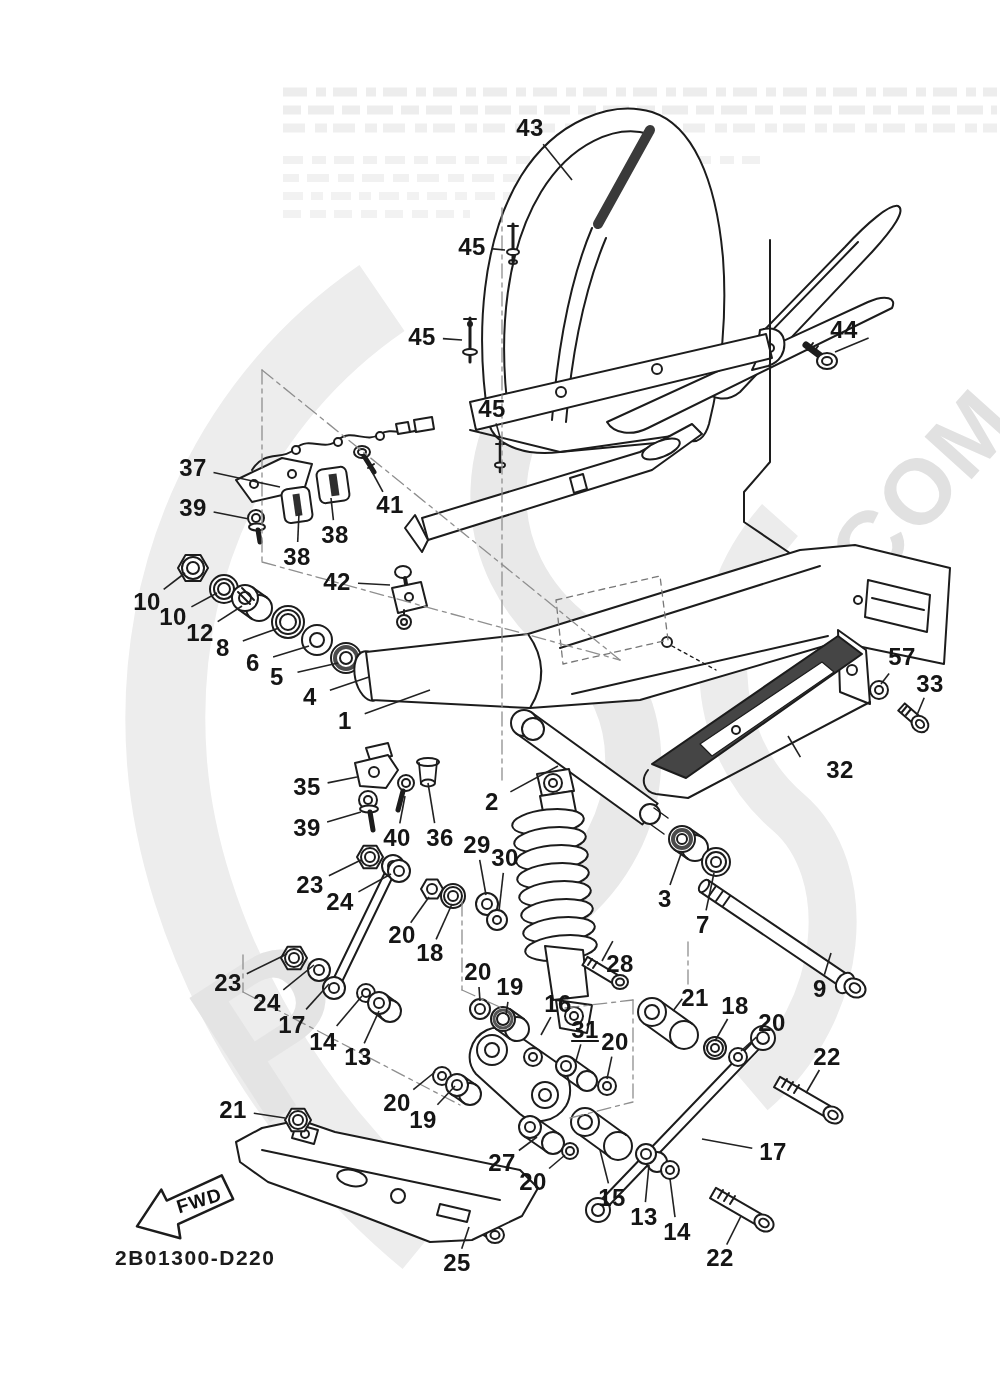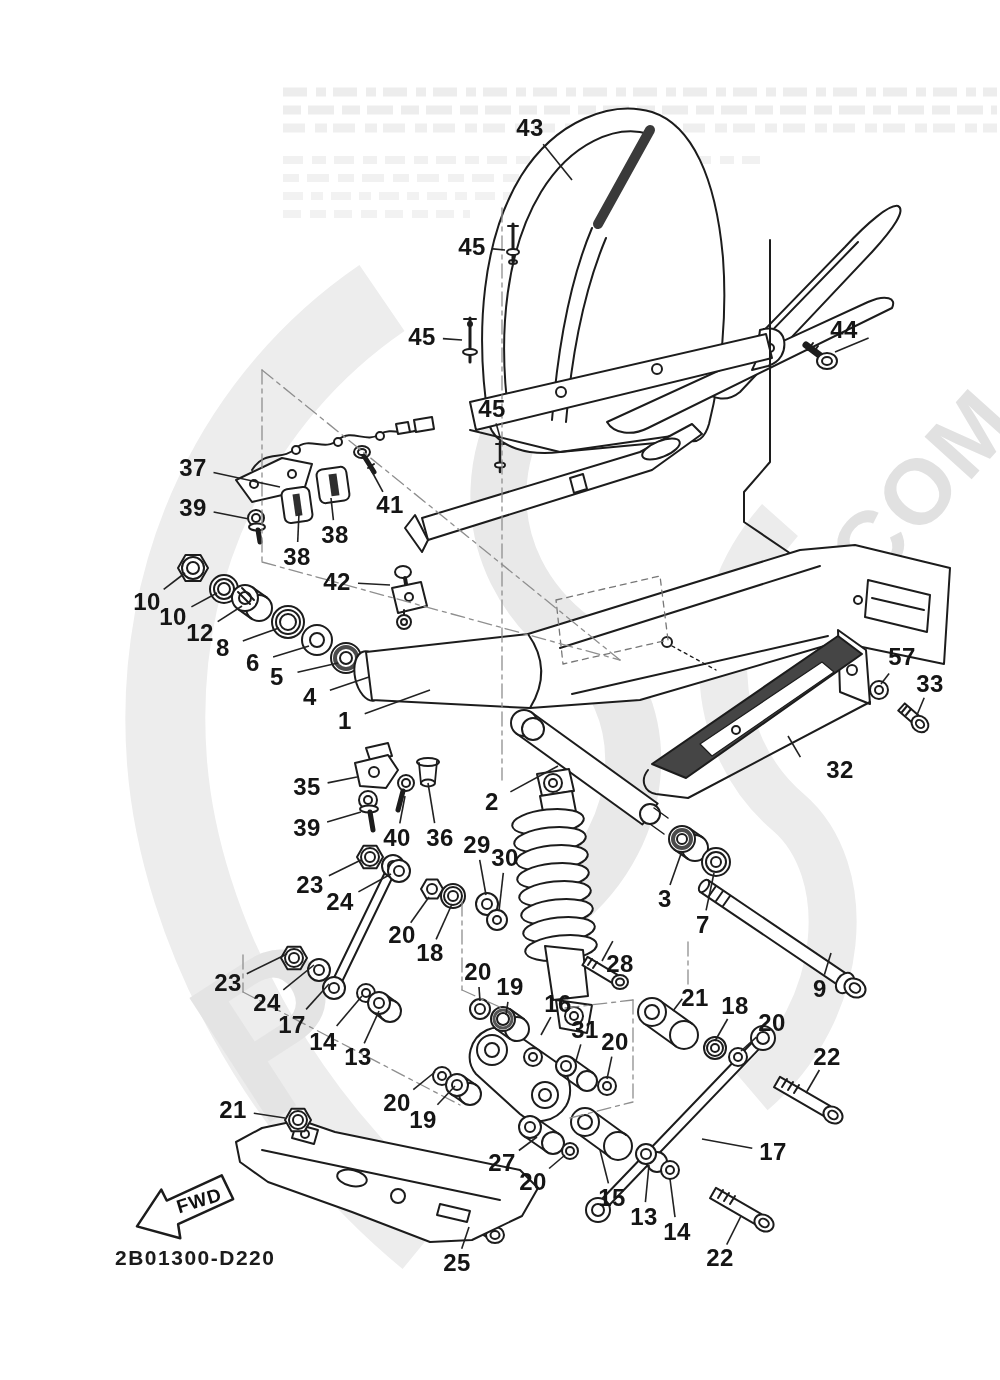--- a/index.html
+++ b/index.html
@@ -549,21 +549,21 @@
     <div class="callout" style="left: 773px; top: 1152px;">17</div>
     <div class="callout" style="left: 720px; top: 1258px;">22</div>
     <div class="callout" style="left: 228px; top: 983px;">23</div>
     <div class="callout" style="left: 267px; top: 1003px;">24</div>
     <div class="callout" style="left: 292px; top: 1025px;">17</div>
     <div class="callout" style="left: 323px; top: 1042px;">14</div>
     <div class="callout" style="left: 358px; top: 1057px;">13</div>
     <div class="callout" style="left: 478px; top: 972px;">20</div>
     <div class="callout" style="left: 510px; top: 987px;">19</div>
     <div class="callout" style="left: 558px; top: 1004px;">16</div>
-    <div class="callout" style="left: 585px; top: 1030px;">31</div>
+    <div class="callout" style="left: 585px; top: 1030px; text-decoration: underline;">31</div>
     <div class="callout" style="left: 615px; top: 1042px;">20</div>
     <div class="callout" style="left: 397px; top: 1103px;">20</div>
     <div class="callout" style="left: 423px; top: 1120px;">19</div>
     <div class="callout" style="left: 233px; top: 1110px;">21</div>
     <div class="callout" style="left: 502px; top: 1163px;">27</div>
     <div class="callout" style="left: 533px; top: 1182px;">20</div>
     <div class="callout" style="left: 612px; top: 1198px;">15</div>
     <div class="callout" style="left: 644px; top: 1217px;">13</div>
     <div class="callout" style="left: 677px; top: 1232px;">14</div>
     <div class="callout" style="left: 457px; top: 1263px;">25</div>

